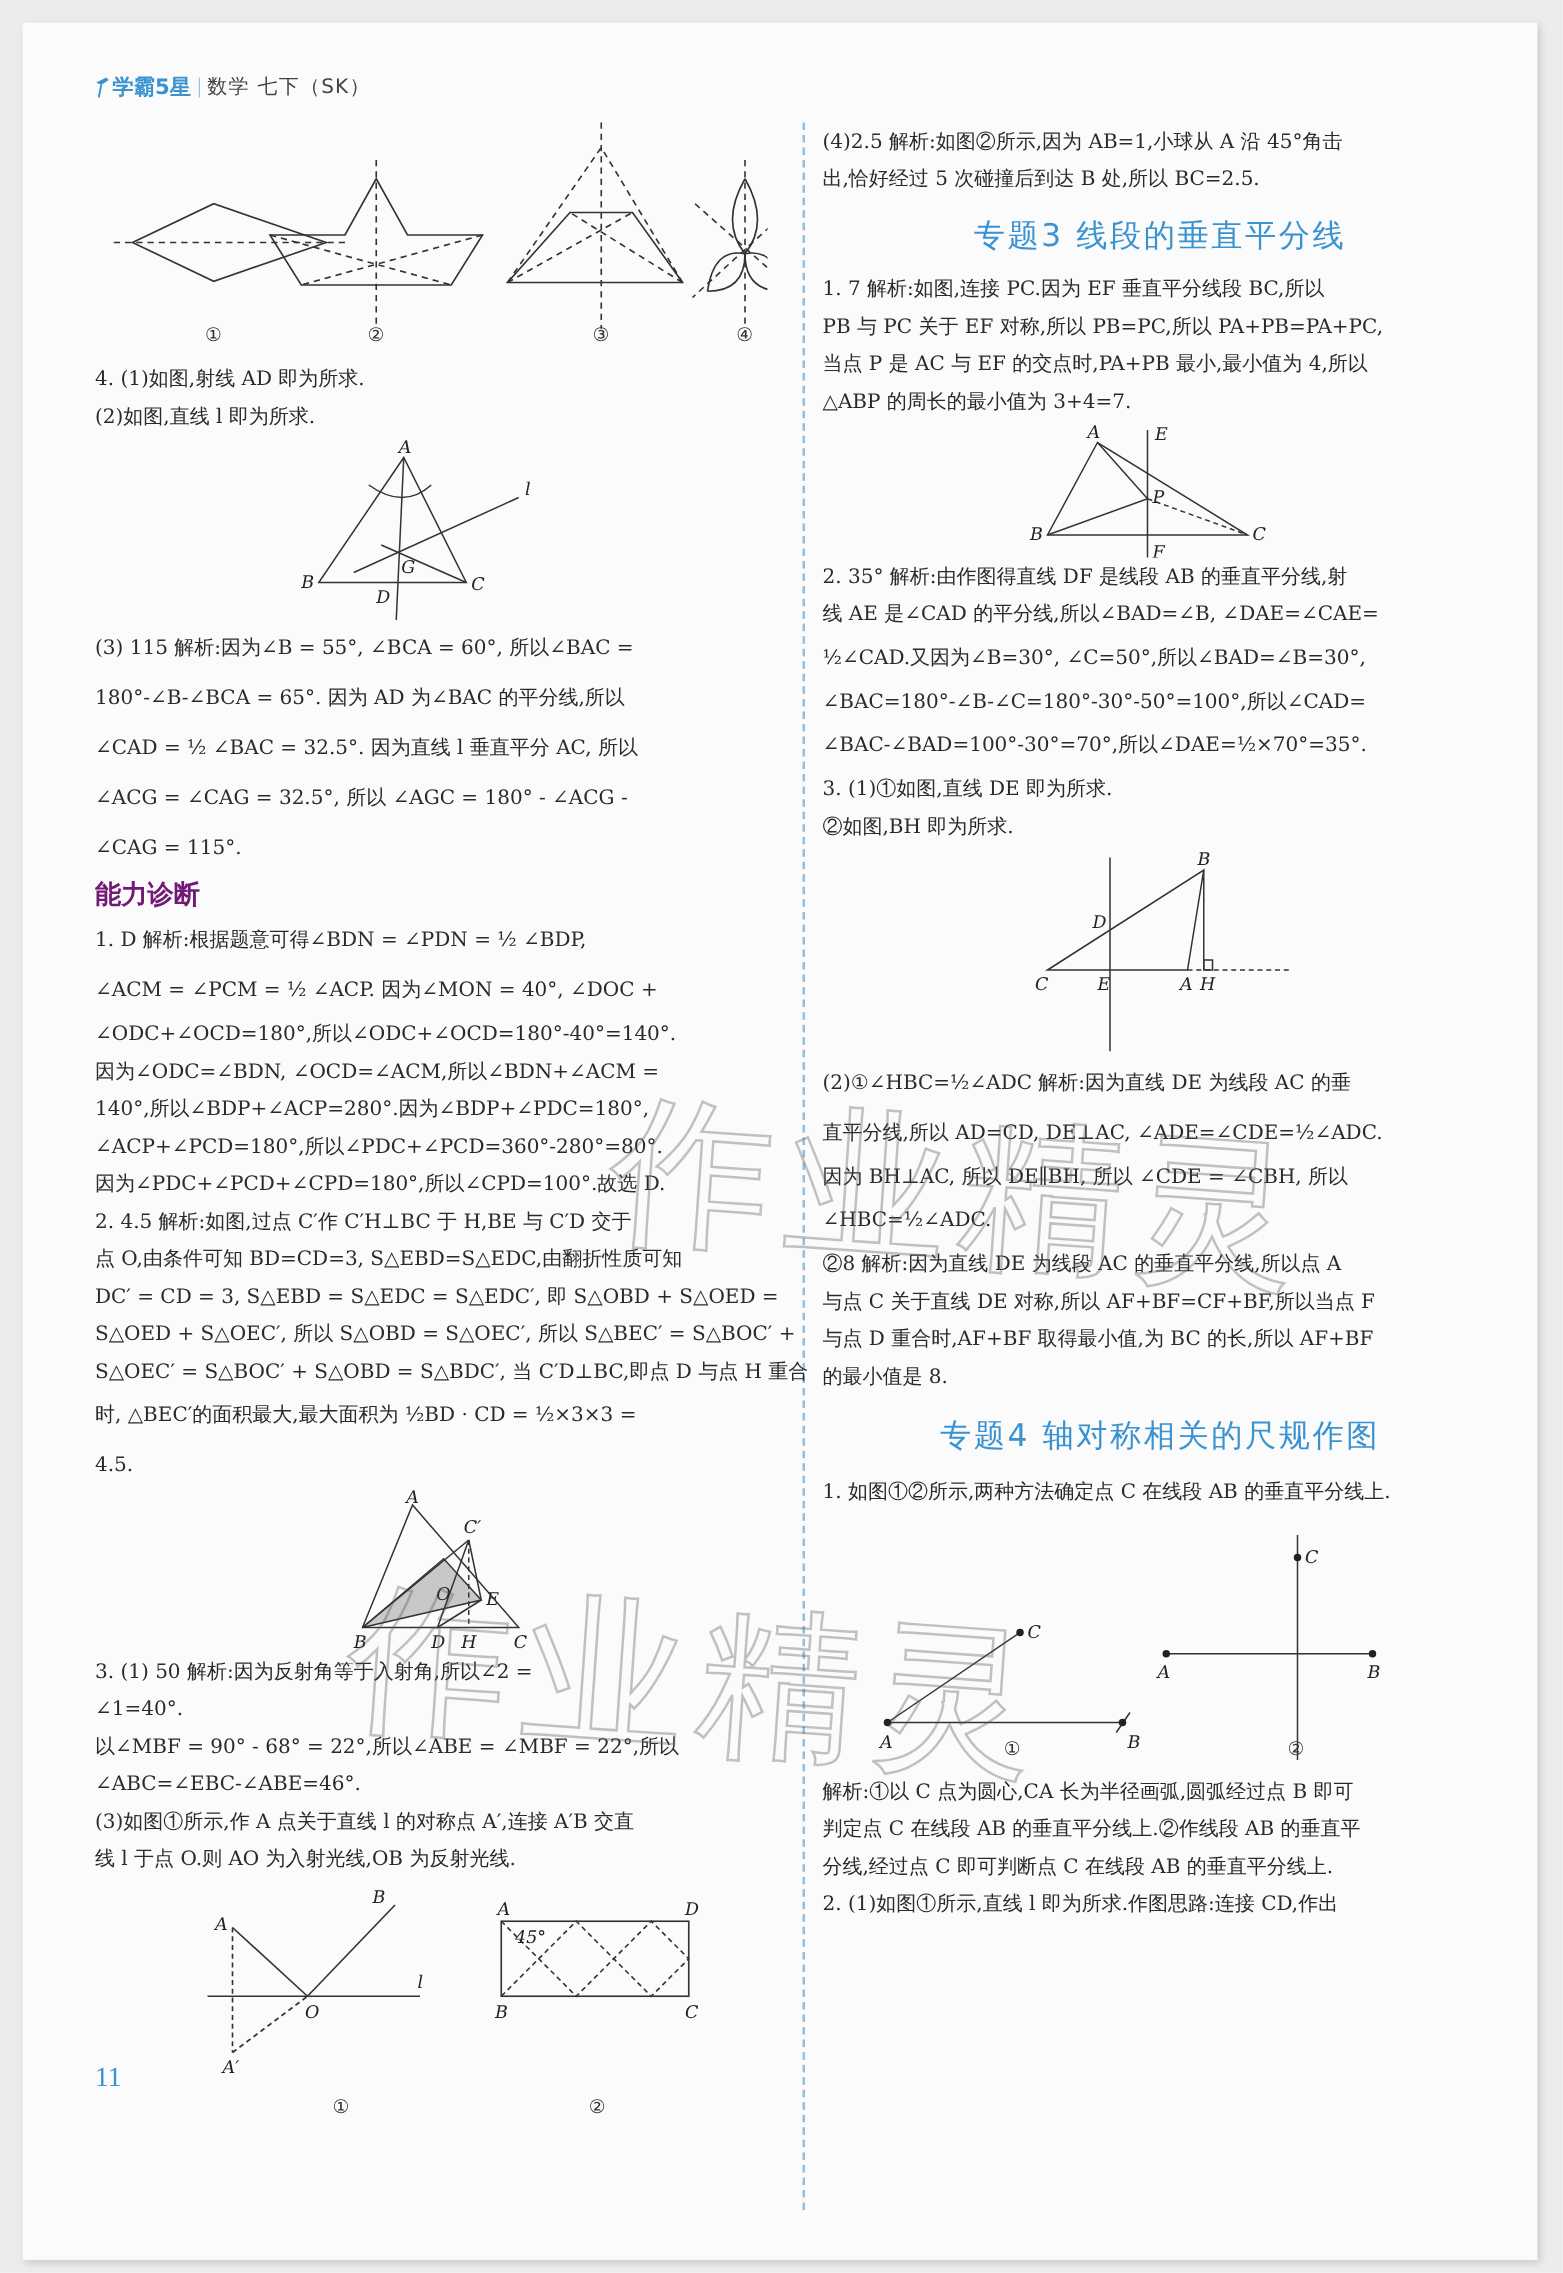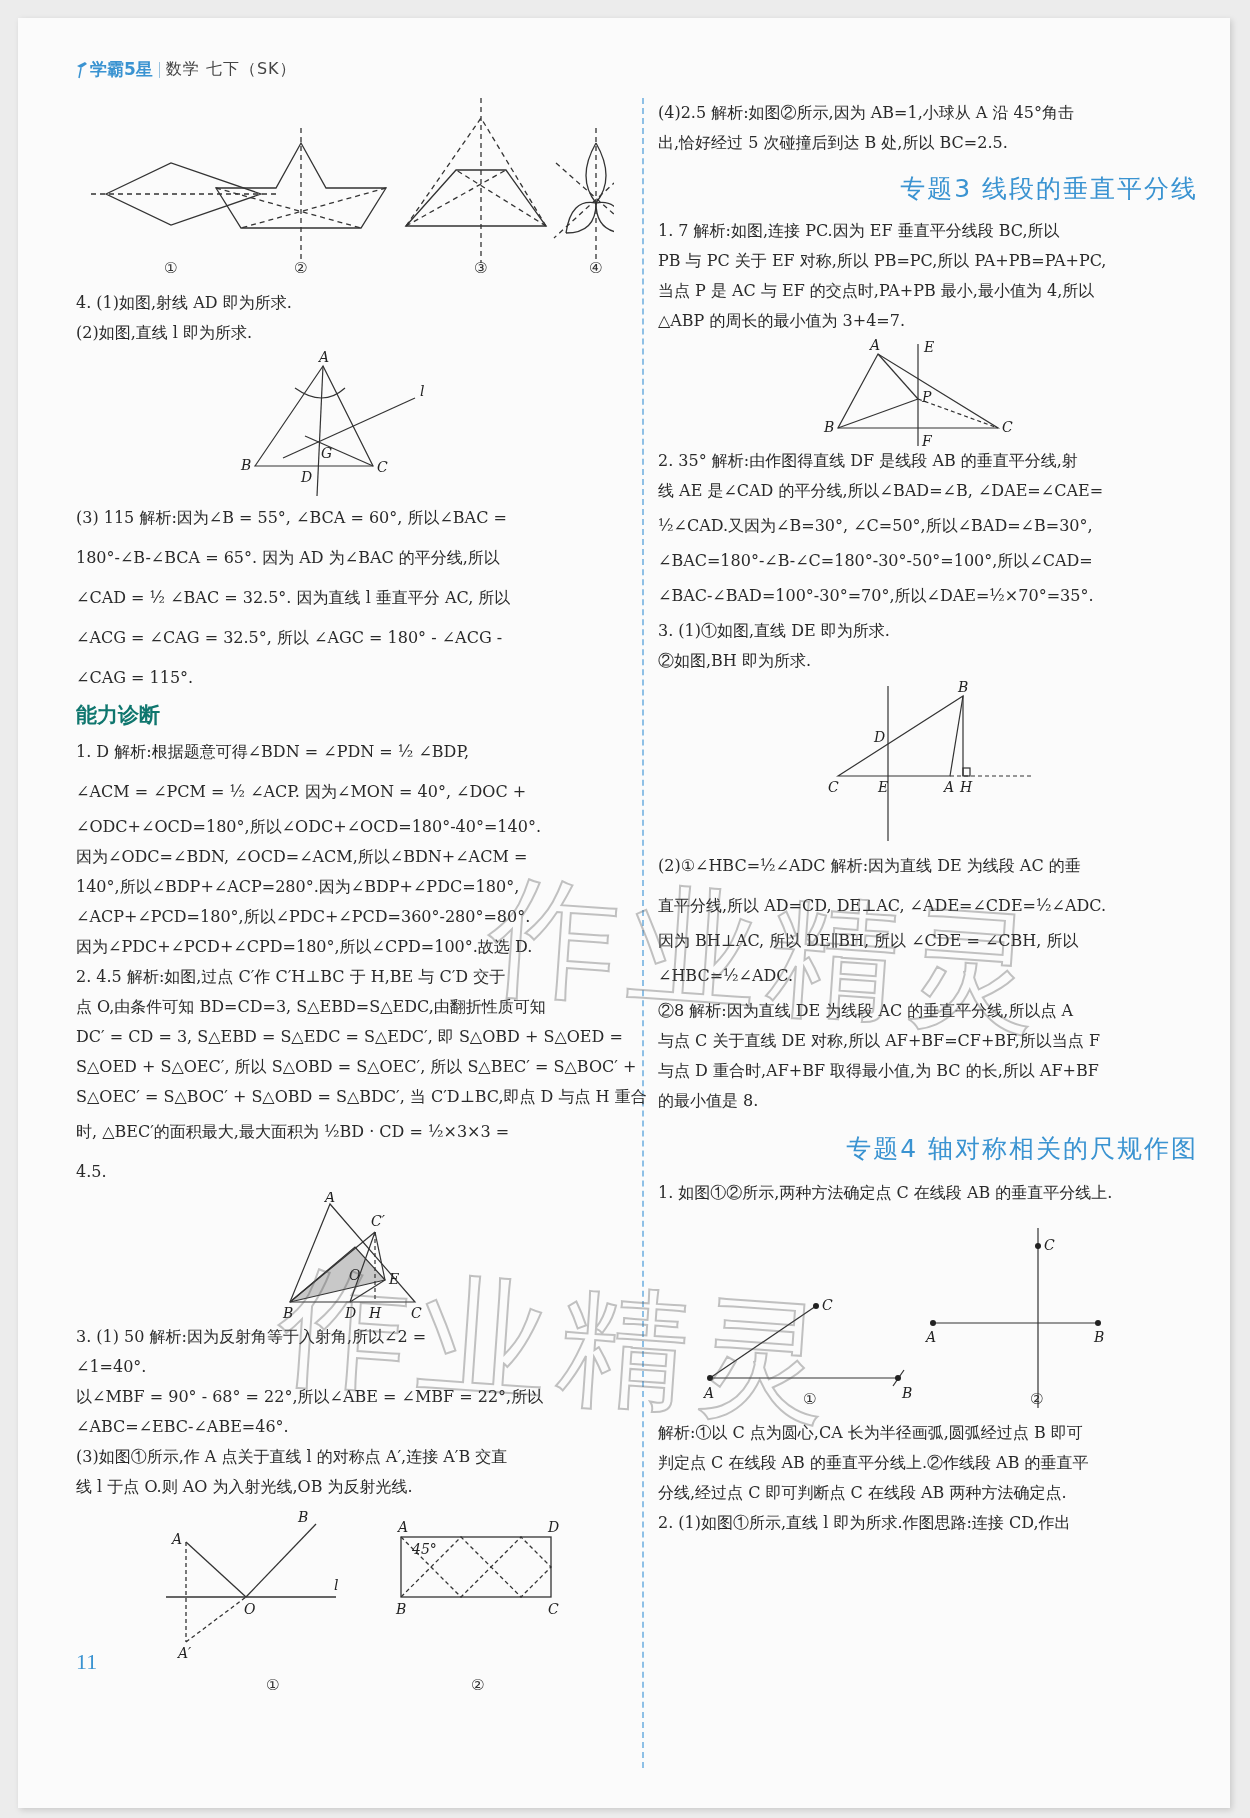--- a/index.html
+++ b/index.html
@@ -12,22 +12,22 @@
   .brand { color: #3a93d1; font-weight: bold; font-size: 17px; display: flex; align-items: center; gap: 2px; }
   .brand .cap { width: 12px; height: 18px; }
   .hdr-sep { width: 1px; height: 16px; background: #9ac3e0; margin: 0 6px; }
   .hdr-text { font-size: 16px; color: #444; letter-spacing: 1px; }
   .divider { position: absolute; left: 624px; top: 80px; height: 1670px; border-left: 2px dashed #8ec0e6; }
   .col { position: absolute; font-size: 16px; line-height: 30px; }
   .col.left { left: 58px; top: 50px; width: 538px; }
   .col.right { left: 640px; top: 80px; width: 540px; }
   .line { white-space: nowrap; }
   .tall { line-height: 40px; }
-  .sec-h { color: #0f766e; font-family: "DejaVu Sans", "Liberation Sans", sans-serif; font-size: 21px; font-weight: bold; margin: 2px 0; }
-  .topic-h { color: #3a93d1; font-family: "DejaVu Sans", "Liberation Sans", sans-serif; font-size: 25px; text-align: right; letter-spacing: 2px; }
+  .sec-h { color: #701a75; font-family: "DejaVu Sans", "Liberation Sans", sans-serif; font-size: 21px; font-weight: bold; margin: 2px 0; }
+  .topic-h { color: #3a93d1; font-family: "DejaVu Sans", "Liberation Sans", sans-serif; font-size: 25px; text-align: center; letter-spacing: 2px; }
   .fig { display: block; margin: 0 auto; }
   .page-num { position: absolute; left: 58px; top: 1631px; color: #3a93d1; font-size: 22px;
               font-family: Liberation Serif, serif; }
   .watermark { position: absolute; font-size: 130px; color: transparent; -webkit-text-stroke: 2px #555;
                opacity: 0.35; font-family: "DejaVu Sans", sans-serif; transform: rotate(4deg); letter-spacing: 10px; }
   .lbl { font-family: "DejaVu Serif", serif; font-style: italic; font-size: 14px; fill: #222; }
   .circ { font-family: "DejaVu Sans", sans-serif; font-size: 15px; fill: #333; }
 </style>
 </head>
 <body>
@@ -263,21 +263,21 @@
       <text class="lbl" x="244" y="190">B</text>
       <text class="lbl" x="386" y="42">C</text>
       <text class="lbl" x="268" y="134">A</text>
       <text class="lbl" x="436" y="134">B</text>
       <text class="circ" x="145" y="196">①</text>
       <text class="circ" x="372" y="196">②</text>
     </svg>
 
     <div class="line">解析:①以 C 点为圆心,CA 长为半径画弧,圆弧经过点 B 即可</div>
     <div class="line">判定点 C 在线段 AB 的垂直平分线上.②作线段 AB 的垂直平</div>
-    <div class="line">分线,经过点 C 即可判断点 C 在线段 AB 两种方法确定点.</div>
+    <div class="line">分线,经过点 C 即可判断点 C 在线段 AB 的垂直平分线上.</div>
     <div class="line">2. (1)如图①所示,直线 l 即为所求.作图思路:连接 CD,作出</div>
   </div>
 
   <div class="watermark" style="left:470px; top:850px;">作业精灵</div>
   <div class="watermark" style="left:260px; top:1240px;">作业精灵</div>
 
   <div class="page-num">11</div>
 </div>
 
 </body></html>

